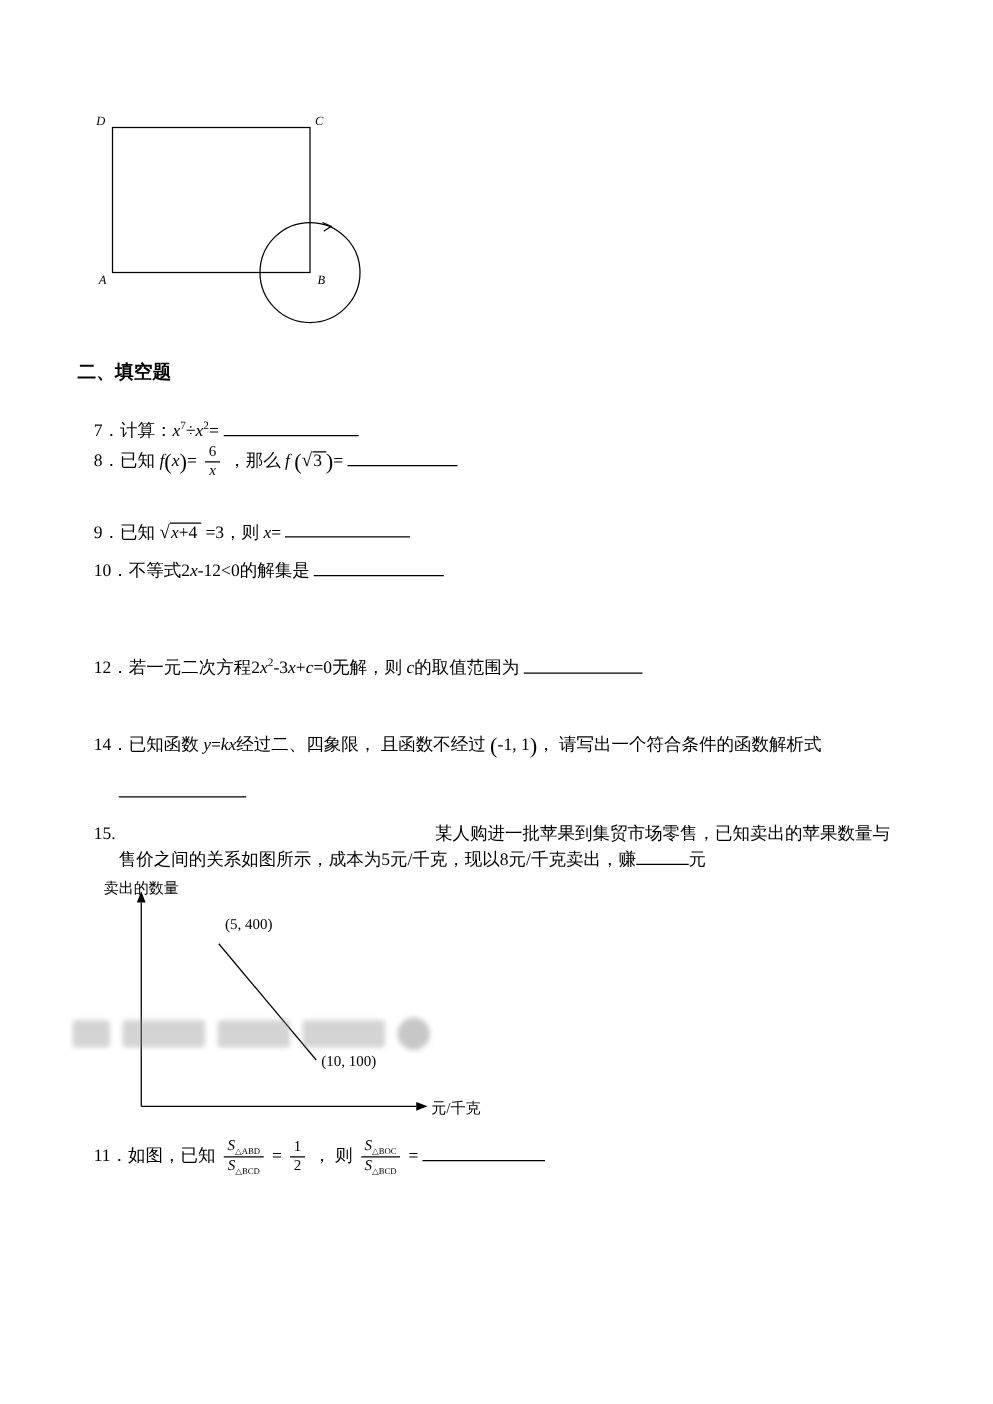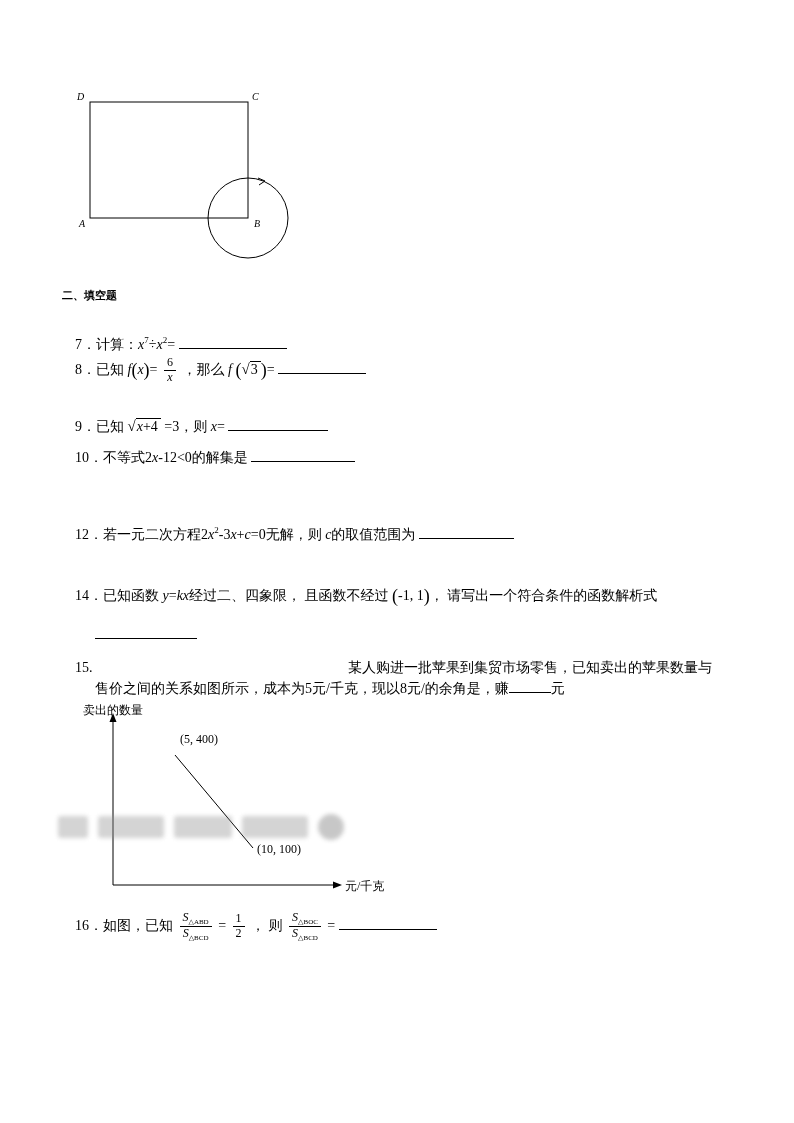--- a/index.html
+++ b/index.html
@@ -1,21 +1,21 @@
 <!DOCTYPE html>
 <html><head>
 <meta charset="utf-8">
 <style>
   *{margin:0;padding:0;box-sizing:border-box;}
   html,body{background:#ffffff;}
   .page{position:relative;width:794px;height:1123px;background:#ffffff;overflow:hidden;
         font-family:"Liberation Serif","DejaVu Serif",serif;color:#000;}
   .abs{position:absolute;}
   .q{font-size:14px;line-height:20px;white-space:nowrap;}
-  .section-title{font-size:11px;font-weight:bold;}
+  .section-title{font-size:15px;font-weight:bold;}
   i.v{font-style:italic;}
   sup{font-size:9px;vertical-align:super;}
   sub.tri{font-size:7px;vertical-align:sub;}
   .blank{display:inline-block;border-bottom:1px solid #000;height:2px;vertical-align:baseline;}
   .frac{display:inline-block;vertical-align:middle;text-align:center;font-size:12px;line-height:1.15;margin:0 3px;}
   .frac .fn{display:block;border-bottom:1px solid #000;padding:0 3px;}
   .frac .fd{display:block;padding:0 3px;}
   .bigp{font-size:18px;vertical-align:-2px;}
   .sqrt{display:inline-block;white-space:nowrap;}
   .sqrt .rad{font-size:15px;}
@@ -90,21 +90,21 @@
     <span class="blank" style="width:102px"></span>
   </div>
 
   <div class="q abs" style="left:75px;top:658px">
     <span>15.</span>
   </div>
   <div class="q abs" style="left:348px;top:658px">
     <span>某人购进一批苹果到集贸市场零售，已知卖出的苹果数量与</span>
   </div>
   <div class="q abs" style="left:95px;top:679px">
-    <span>售价之间的关系如图所示，成本为5元/千克，现以8元/的余角是，赚</span><span class="blank" style="width:42px"></span><span>元</span>
+    <span>售价之间的关系如图所示，成本为5元/千克，现以8元/千克卖出，赚</span><span class="blank" style="width:42px"></span><span>元</span>
   </div>
 
   <svg class="abs" style="left:75px;top:700px" width="310" height="200">
     <line x1="38" y1="22" x2="38" y2="185" stroke="#000" stroke-width="1"></line>
     <path d="M38,13 l-3.5,9 l7,0 z" fill="#000"></path>
     <line x1="38" y1="185" x2="258" y2="185" stroke="#000" stroke-width="1"></line>
     <path d="M267,185 l-9,-3.5 l0,7 z" fill="#000"></path>
     <line x1="100" y1="55" x2="178" y2="148" stroke="#000" stroke-width="1"></line>
     <text x="8" y="14" class="chartlabel">卖出的数量</text>
     <text x="270" y="190" class="chartlabel">元/千克</text>
@@ -114,21 +114,21 @@
 
   <div class="abs watermark" style="left:58px;top:814px">
     <span class="wm-blob" style="width:30px"></span>
     <span class="wm-blob" style="width:66px"></span>
     <span class="wm-blob" style="width:58px"></span>
     <span class="wm-blob" style="width:66px"></span>
     <span class="wm-circle"></span>
   </div>
 
   <div class="q abs" style="left:75px;top:903px;line-height:46px">
-    <span>16．</span><span>如图，已知</span>
+    <span>11．</span><span>如图，已知</span>
     <span class="frac">
       <span class="fn"><i class="v">S</i><sub class="tri">△ABD</sub></span>
       <span class="fd"><i class="v">S</i><sub class="tri">△BCD</sub></span>
     </span>
     <span>=</span>
     <span class="frac">
       <span class="fn">1</span>
       <span class="fd">2</span>
     </span>
     <span>， 则</span>

